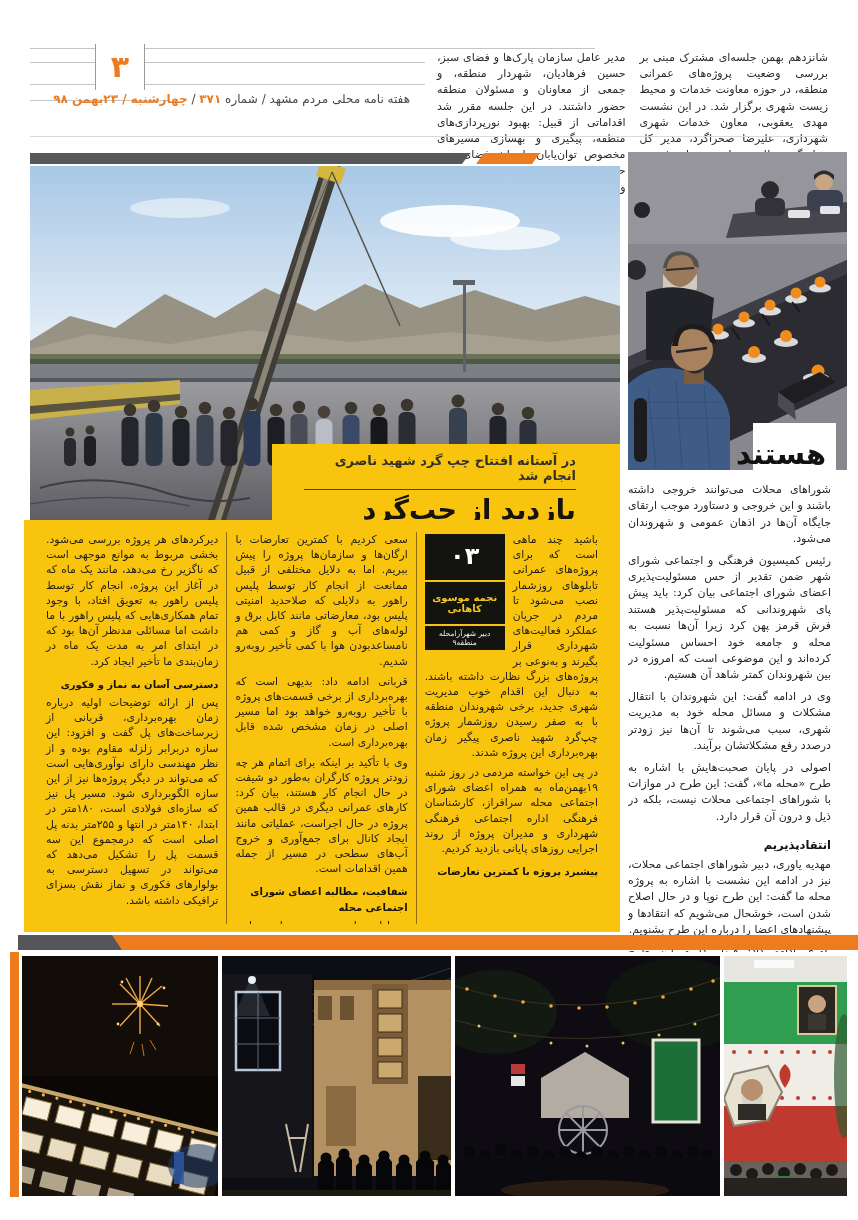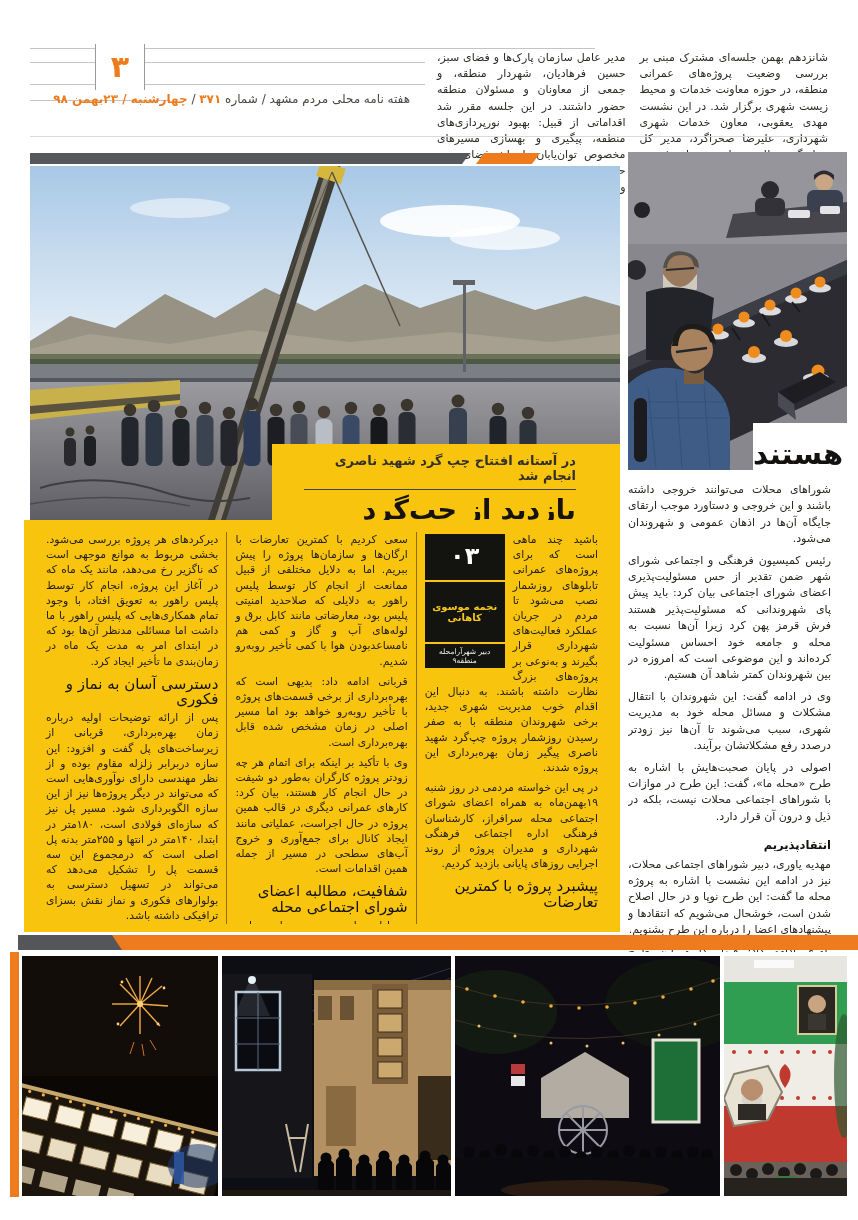--- a/index.html
+++ b/index.html
@@ -31,31 +31,31 @@
                padding:9px 44px 0 32px;box-sizing:border-box;direction:rtl;}
   .kicker{font-size:13px;font-weight:bold;color:#33302a;text-align:right;margin:0;}
   .kicker-line{height:1px;background:#45412f;margin:6px 0 5px;}
   .headline{font-size:27px;font-weight:bold;color:#16130f;text-align:right;margin:0;line-height:1.1;}
   .yellow-body{position:absolute;left:24px;top:520px;width:596px;height:412px;background:#f9c40d;
                box-sizing:border-box;padding:12px 14px 8px;}
   .cols{display:flex;direction:rtl;height:100%;}
   .col{width:33.33%;padding:0 8px;box-sizing:border-box;overflow:hidden;}
   .col + .col{border-right:1px solid rgba(55,40,0,.55);}
   .col p{margin:0 0 5px;font-size:10.8px;line-height:15.2px;text-align:justify;color:#211d16;}
-  .col .sub{font-weight:normal;font-size:15px;color:#14110c;margin:8px 0 3px;text-align:right;}
+  .col .sub{font-weight:bold;font-size:10px;color:#14110c;margin:8px 0 3px;text-align:right;}
   
   .badge{float:left;width:80px;margin:2px 8px 4px 0;}
   .badge .bnum{background:#131310;color:#fff;text-align:center;font-size:24px;font-weight:bold;
                padding:8px 15px 10px;}
   .badge .bauthor{background:#131310;color:#f5c81e;text-align:center;font-size:10px;font-weight:bold;
-               padding:19px 2px;margin-top:2px;}
+               padding:10px 2px;margin-top:2px;}
   .badge .brole{background:#131310;color:#f0f0f0;text-align:center;font-size:7.5px;padding:3px 2px;margin-top:2px;}
   
-  .side-head-box{position:absolute;left:753px;top:423px;width:105px;height:50px;background:#fff;
-                 display:flex;align-items:flex-end;justify-content:flex-end;direction:rtl;
+  .side-head-box{position:absolute;left:753px;top:423px;width:83px;height:50px;background:#fff;
+                 display:flex;align-items:flex-end;direction:rtl;
                  padding:0 10px 4px 0;box-sizing:border-box;}
   .side-head-box span{font-size:29px;font-weight:bold;color:#141210;line-height:1;}
   .side-body{position:absolute;left:628px;top:482px;width:203px;height:470px;overflow:hidden;}
   .side-body p{margin:0 0 5px;font-size:11px;line-height:16.4px;text-align:justify;color:#28251f;}
   .side-body .sub{font-weight:bold;font-size:11.5px;color:#14110c;margin:12px 0 3px;text-align:right;}
   
   .bot-orange{position:absolute;left:18px;top:935px;width:840px;height:15px;background:#ee7c1e;}
   .bot-gray{position:absolute;left:18px;top:935px;width:104px;height:15px;background:#55565a;
             clip-path:polygon(0 0,94px 0,104px 100%,0 100%);}
   .left-strip{position:absolute;left:10px;top:952px;width:9px;height:245px;background:#ee7c1e;}

